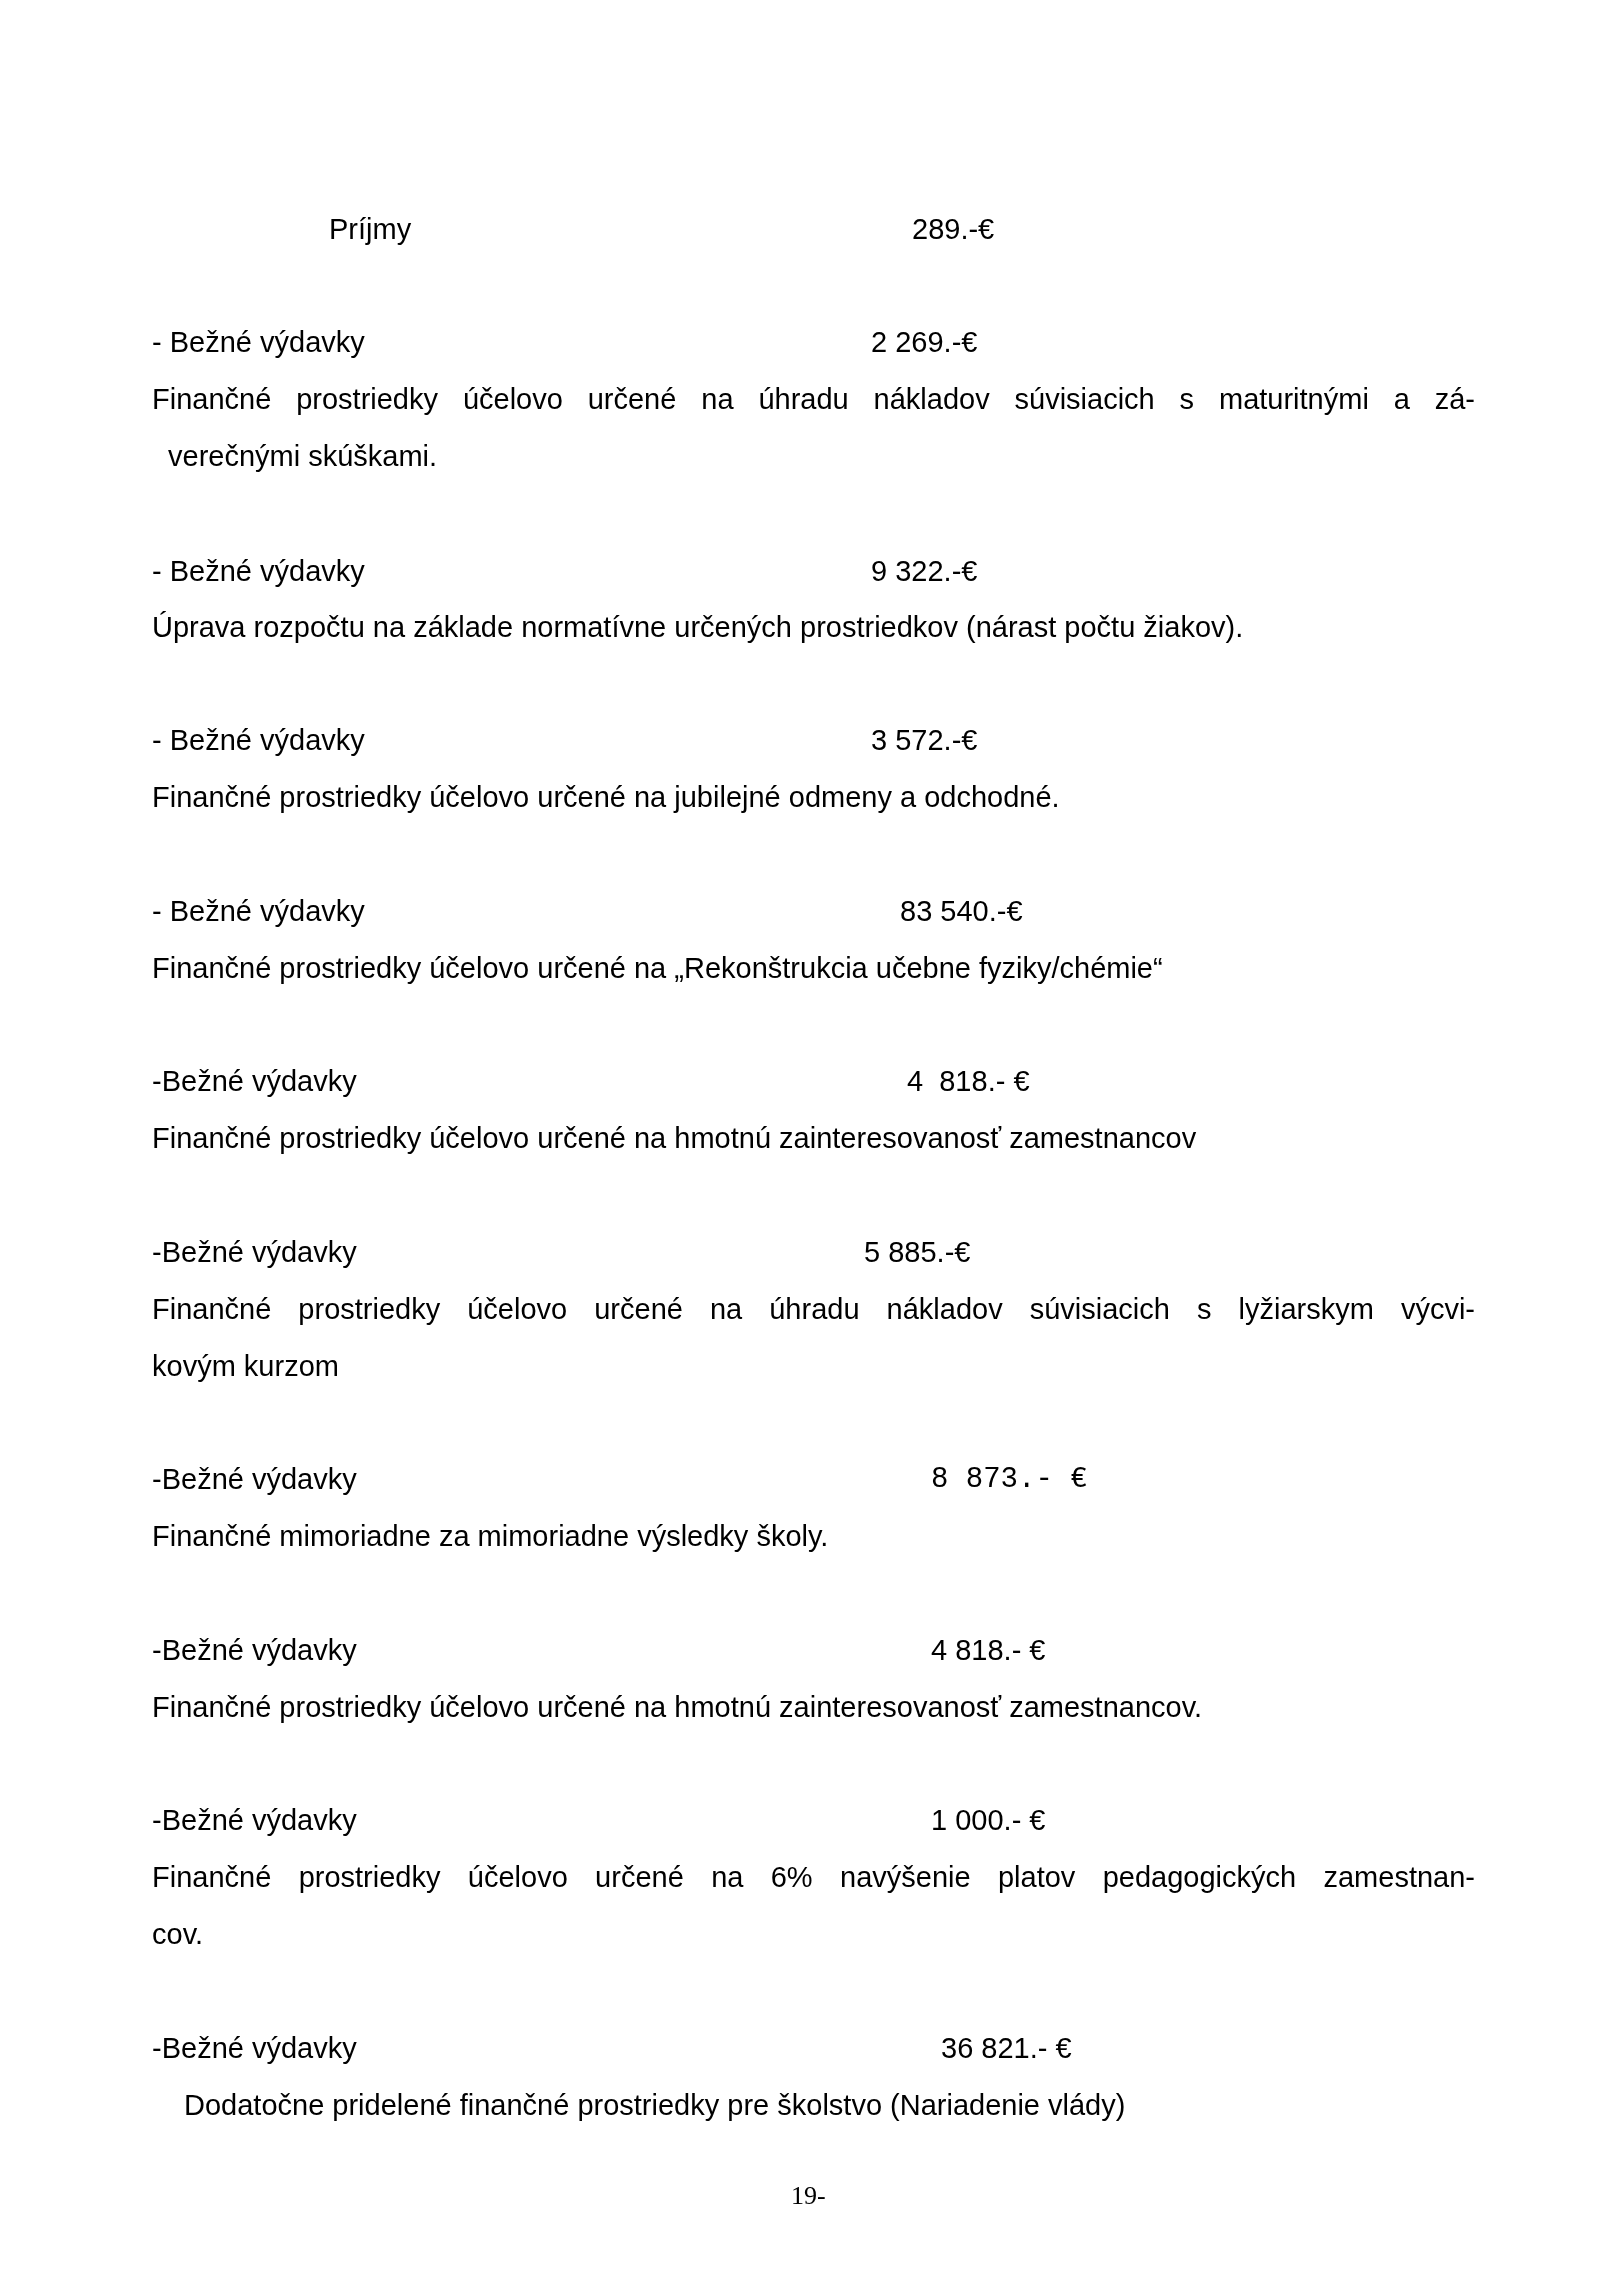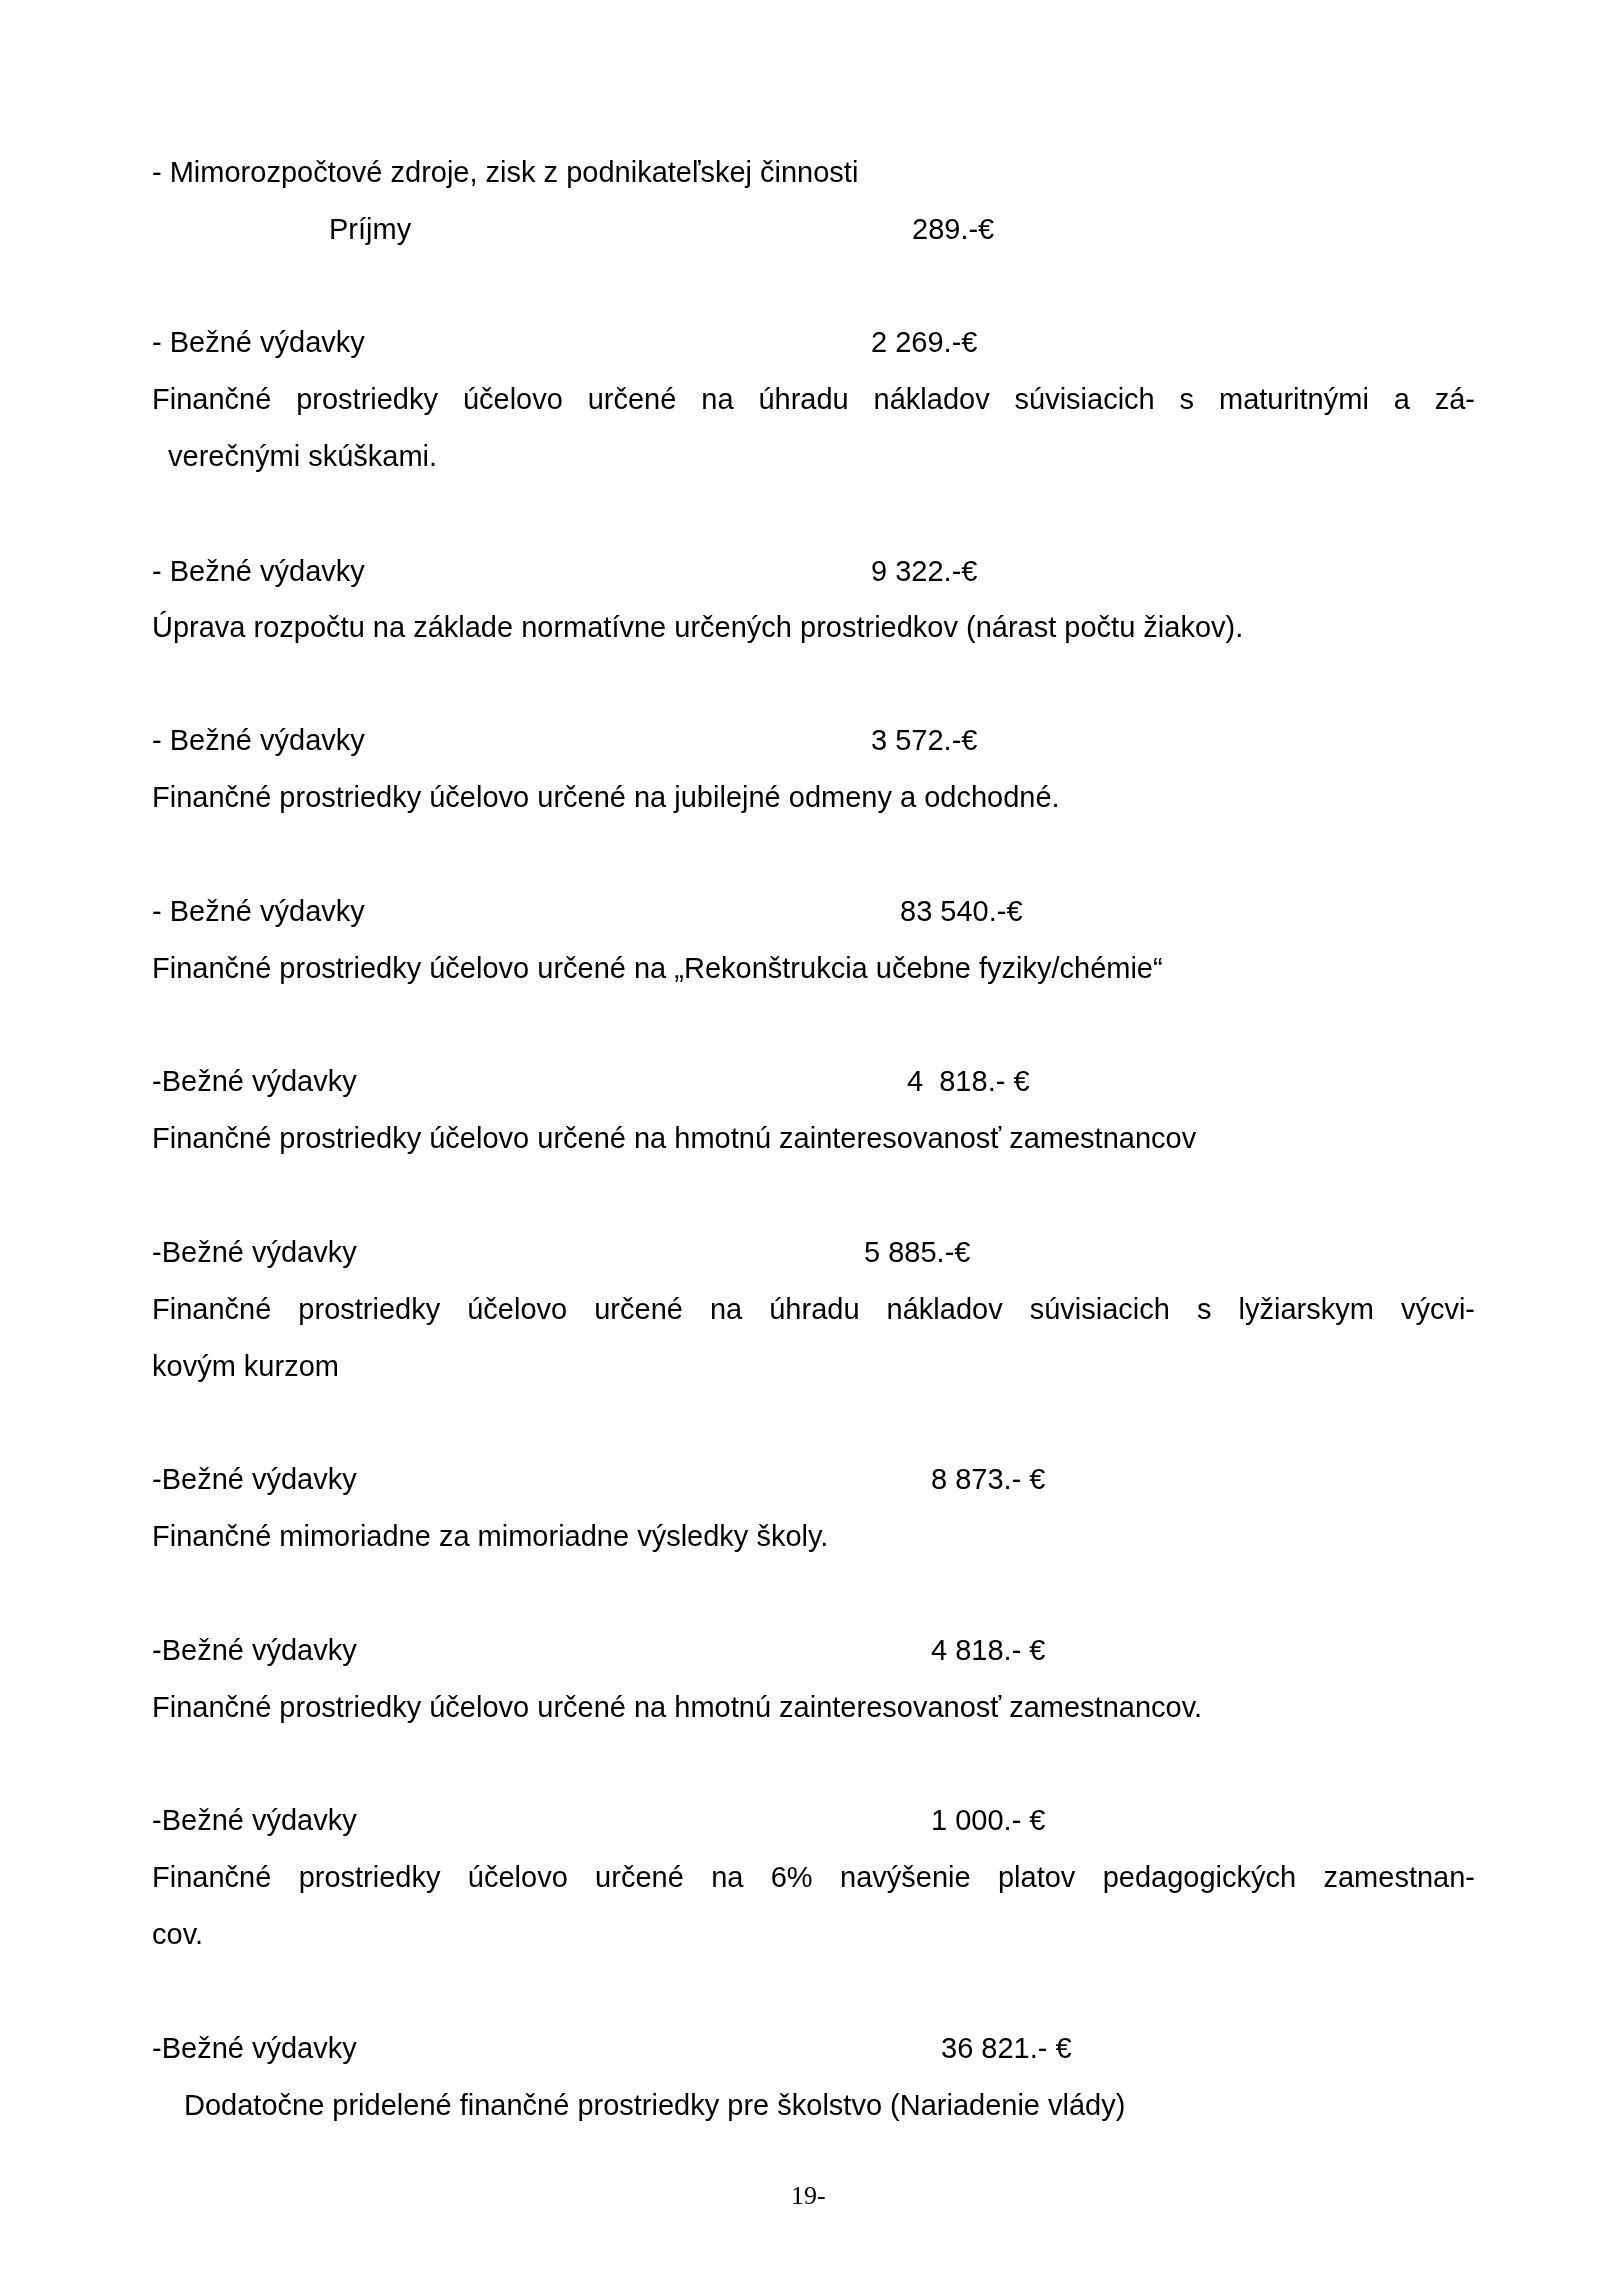--- a/index.html
+++ b/index.html
@@ -21,21 +21,20 @@
     line-height: 35px;
     color: #000;
     white-space: nowrap;
   }
 </style>
 </head>
 <body>
 
 <div class="page">
 
-  <div class="line" style="left:152px; top:155px;">-  Mimorozpočtové zdroje, zisk z podnikateľskej činnosti</div>
   <div class="line" style="left:329px; top:212px;">Príjmy</div>
   <div class="line" style="left:912px; top:212px;text-align:center;">289.-€</div>
 
   <div class="line" style="left:152px; top:325px;">- Bežné výdavky</div>
   <div class="line" style="left:871px; top:325px;">2 269.-€</div>
   <div class="line justify" style="left:152px; top:382px;">Finančné prostriedky účelovo určené na úhradu nákladov súvisiacich s maturitnými a zá-</div>
   <div class="line" style="left:152px; top:439px;margin-left:16px;">verečnými skúškami.</div>
 
   <div class="line" style="left:152px; top:554px;">- Bežné výdavky</div>
   <div class="line" style="left:871px; top:554px;">9 322.-€</div>
@@ -52,21 +51,21 @@
   <div class="line" style="left:152px; top:1064px;">-Bežné výdavky</div>
   <div class="line" style="left:907px; top:1064px; white-space:pre;">4  818.- €</div>
   <div class="line" style="left:152px; top:1121px;">Finančné prostriedky účelovo určené na hmotnú zainteresovanosť zamestnancov</div>
 
   <div class="line" style="left:152px; top:1235px;">-Bežné výdavky</div>
   <div class="line" style="left:864px; top:1235px;">5 885.-€</div>
   <div class="line justify" style="left:152px; top:1292px;">Finančné prostriedky účelovo určené na úhradu nákladov súvisiacich s lyžiarskym výcvi-</div>
   <div class="line" style="left:152px; top:1349px;">kovým kurzom</div>
 
   <div class="line" style="left:152px; top:1462px;">-Bežné výdavky</div>
-  <div class="line" style="left:931px; top:1462px;">8 873.- €</div>
+  <div class="line" style="left:931px; top:1462px;font-family:Liberation Mono, monospace;">8 873.- €</div>
   <div class="line" style="left:152px; top:1519px;">Finančné mimoriadne za mimoriadne výsledky školy.</div>
 
   <div class="line" style="left:152px; top:1633px;">-Bežné výdavky</div>
   <div class="line" style="left:931px; top:1633px;">4 818.- €</div>
   <div class="line" style="left:152px; top:1690px;">Finančné prostriedky účelovo určené na hmotnú zainteresovanosť zamestnancov.</div>
 
   <div class="line" style="left:152px; top:1803px;">-Bežné výdavky</div>
   <div class="line" style="left:931px; top:1803px;">1 000.- €</div>
   <div class="line justify" style="left:152px; top:1860px;">Finančné prostriedky účelovo určené na 6% navýšenie platov pedagogických zamestnan-</div>
   <div class="line" style="left:152px; top:1917px;">cov.</div>

